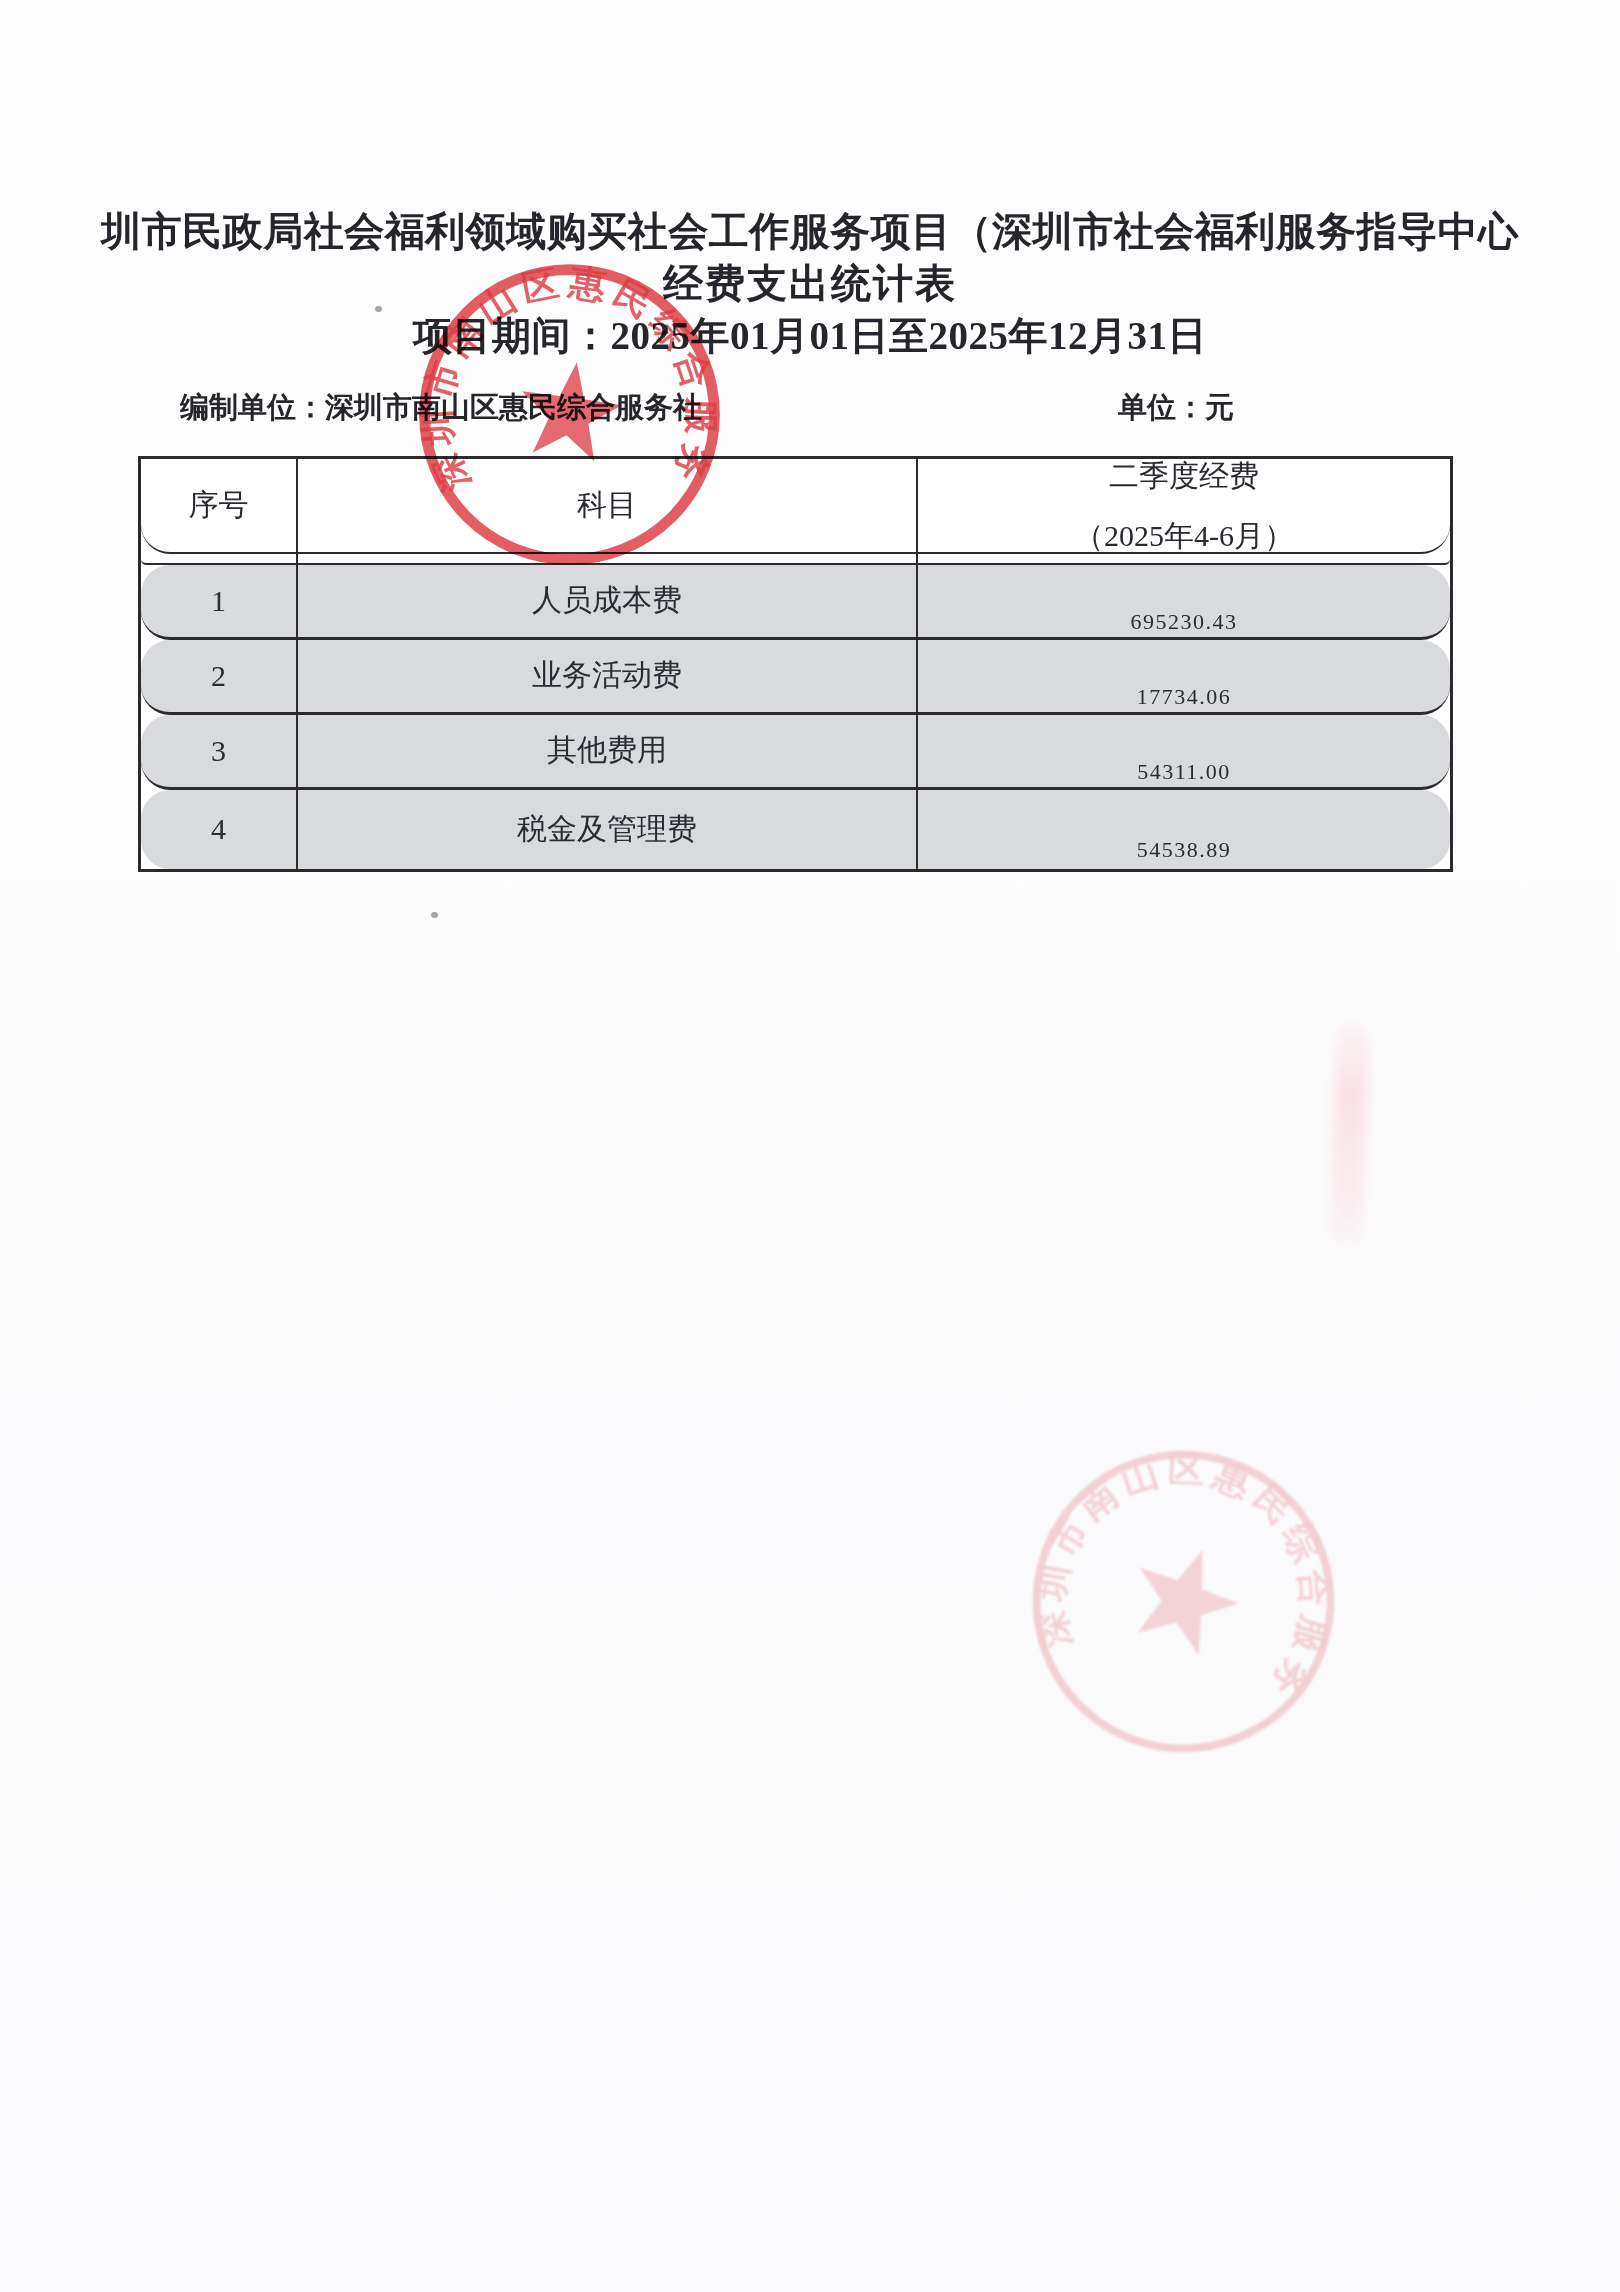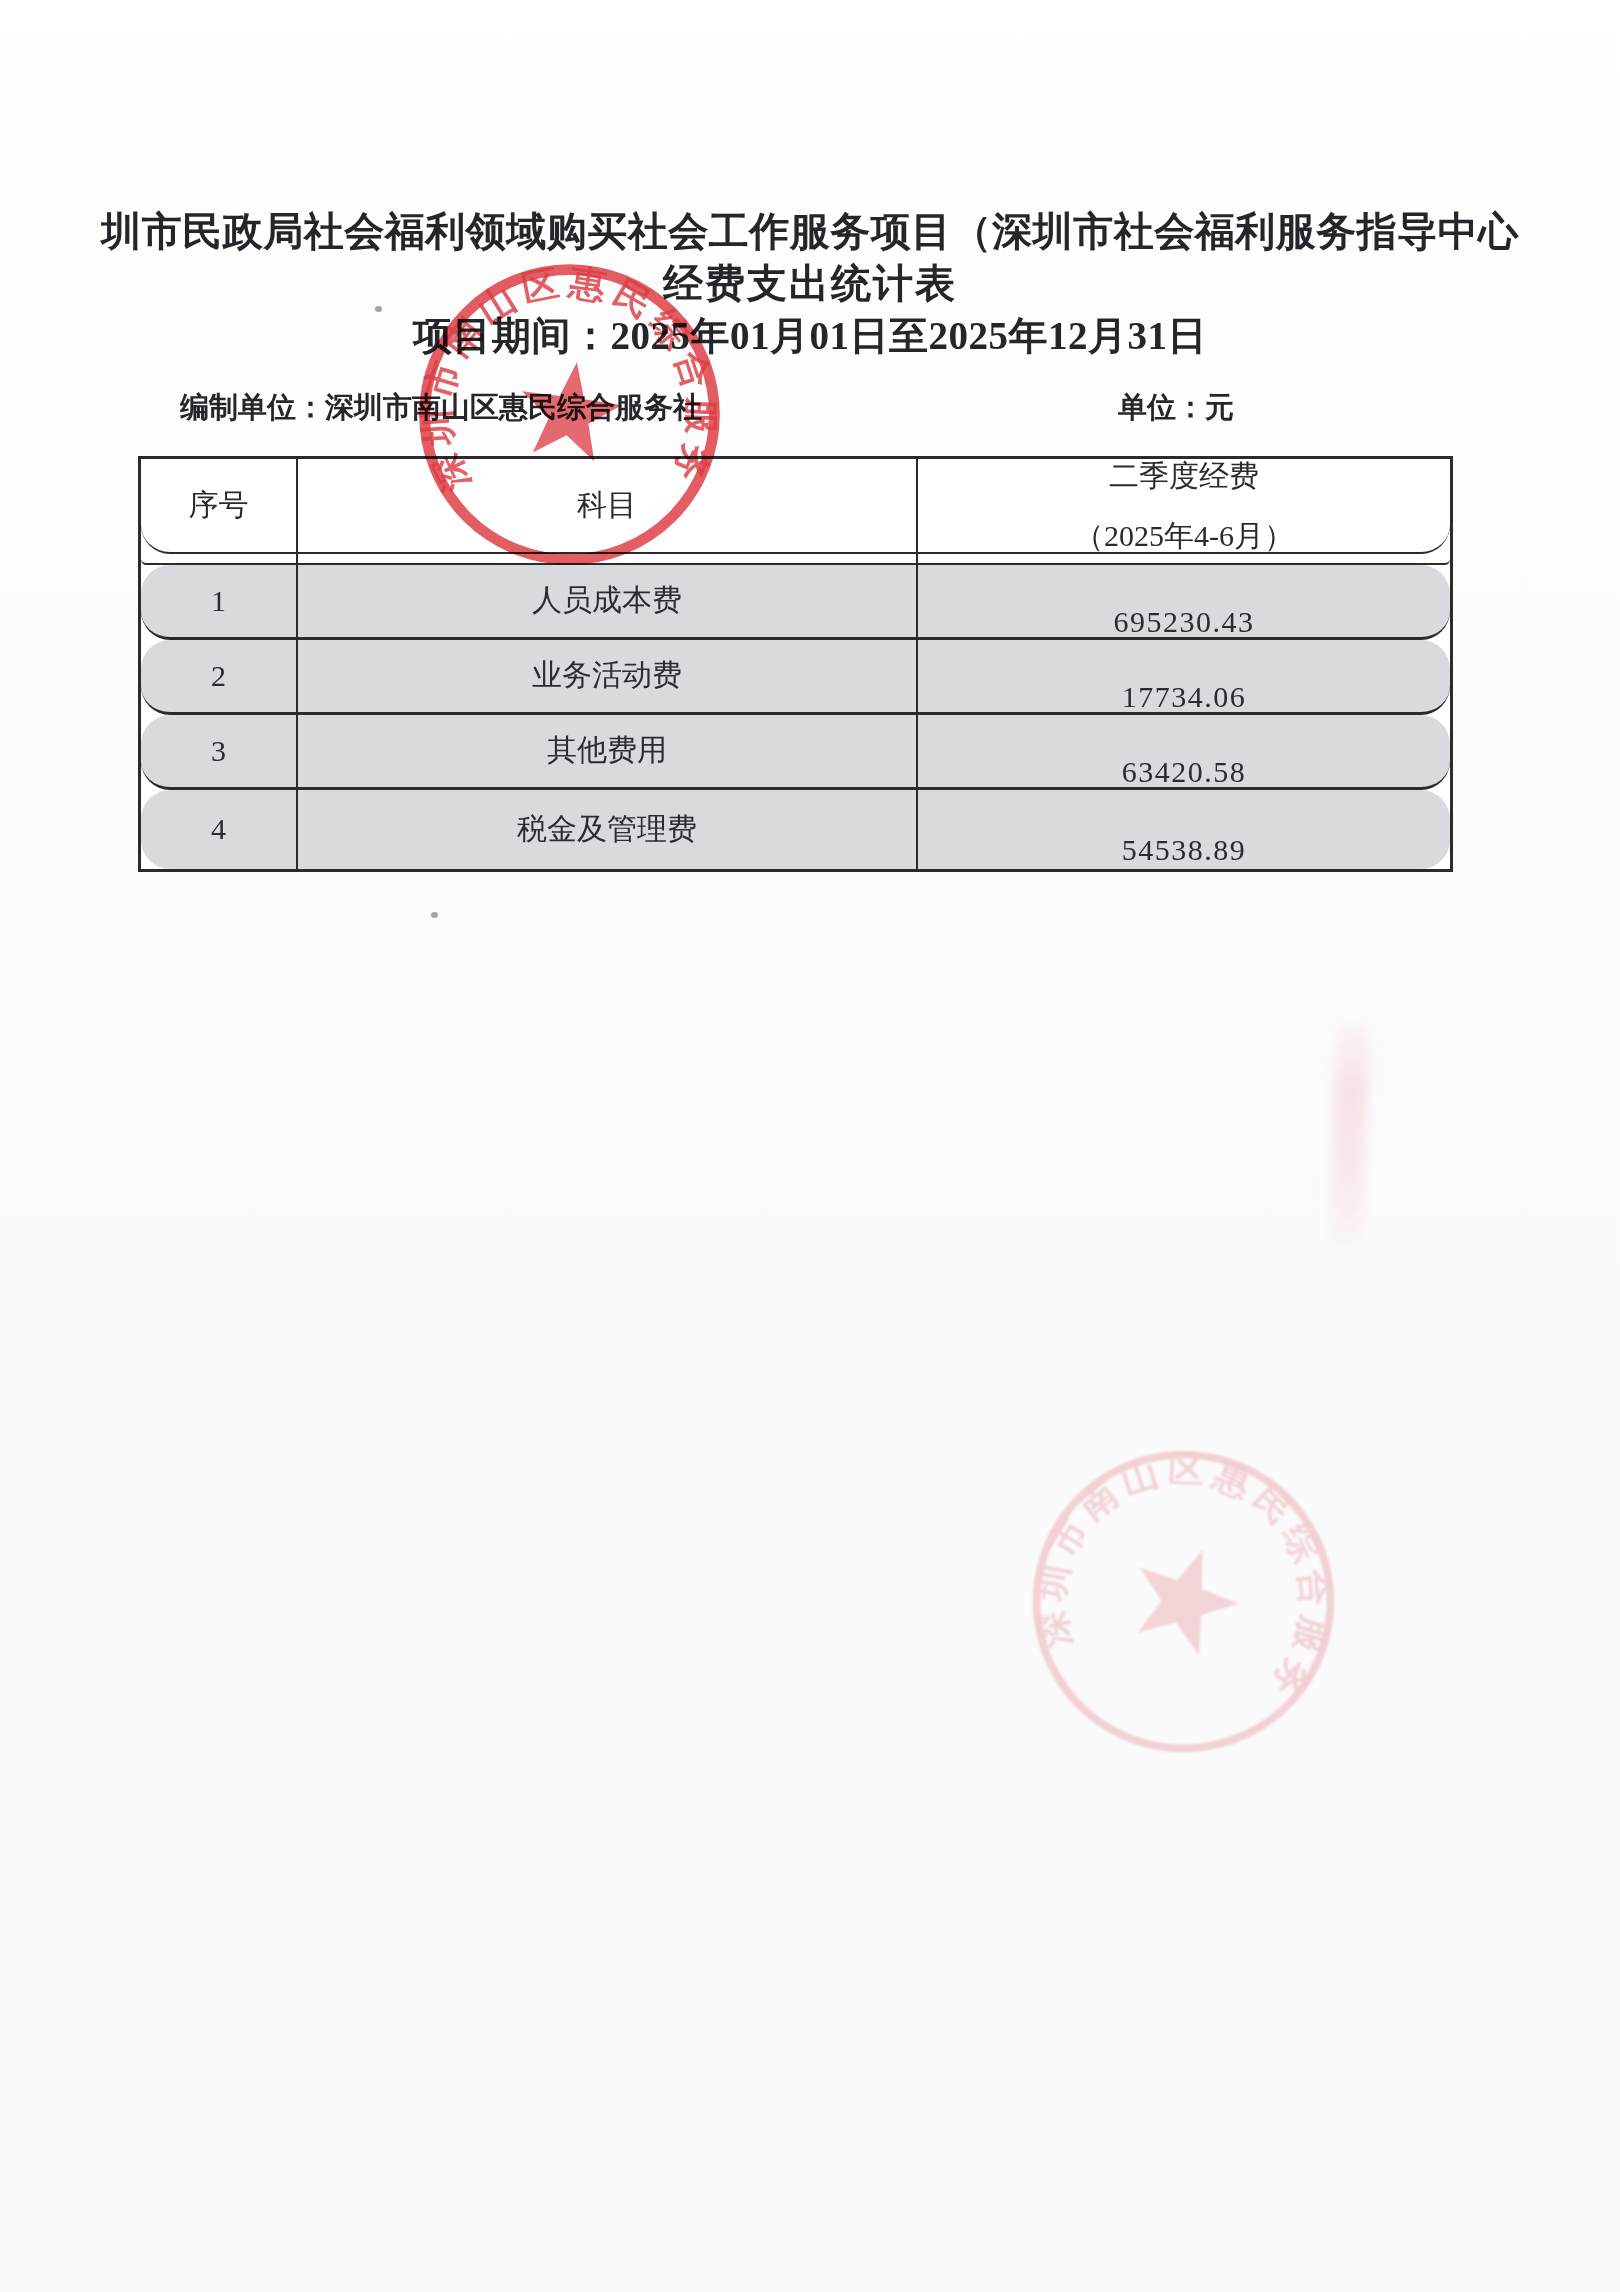--- a/index.html
+++ b/index.html
@@ -40,21 +40,21 @@
   .c2{width:620px;border-right:2.9px solid #2b2b2b;}
   .c3{flex:1;gap:16px;}
   .thead{height:95px;border-bottom:2.9px solid #2b2b2b;background:#ffffff;}
   .thead .cell{font-size:30px;color:#282a30;}
   .head-amount{flex-direction:column;line-height:1.45;font-size:28px;}
   .spacer{height:10.8px;border-bottom:2.9px solid #2b2b2b;background:#ffffff;}
   .spacer .cell{height:100%;}
   .drow{height:75px;border-bottom:3.9px solid #2b2b2b;background:#d8dade;}
   .drow:last-child{height:79px;border-bottom:none;}
   .drow .cell{font-size:30px;color:#2a2c32;}
-  .drow .amount{font-size:30px;letter-spacing:1.5px;margin-top:42px;}
+  .drow .amount{font-size:22px;letter-spacing:1.5px;margin-top:42px;}
   
   .stamp{mix-blend-mode:multiply;pointer-events:none;}
   .stamp-top{left:403px;top:248px;filter:blur(0.4px);}
   .stamp-bottom{left:1017px;top:1435px;opacity:0.33;transform:rotate(14deg);filter:blur(0.8px);}
   
   .pink-streak{
     left:1333px;top:1021px;width:33px;height:230px;
     background:linear-gradient(180deg,rgba(238,145,156,0.05),rgba(236,130,145,0.22) 30%,rgba(238,145,156,0.16) 70%,rgba(238,145,156,0.04));
     border-radius:17.6px;filter:blur(5.9px);transform:rotate(2deg);
   }
@@ -94,21 +94,21 @@
     <div class="cell c3 amount">695230.43</div>
   </div>
   <div class="row drow">
     <div class="cell c1">2</div>
     <div class="cell c2">业务活动费</div>
     <div class="cell c3 amount">17734.06</div>
   </div>
   <div class="row drow">
     <div class="cell c1">3</div>
     <div class="cell c2">其他费用</div>
-    <div class="cell c3 amount">63420.58</div>
+    <div class="cell c3 amount">54311.00</div>
   </div>
   <div class="row drow">
     <div class="cell c1">4</div>
     <div class="cell c2">税金及管理费</div>
     <div class="cell c3 amount">54538.89</div>
   </div>
 </div>
 
 <svg class="abs stamp stamp-top" width="333" height="333" viewBox="0 0 340 340">
   <circle cx="170" cy="170" r="148" fill="none" stroke="#dd3a41" stroke-width="11" opacity="0.82"></circle>

